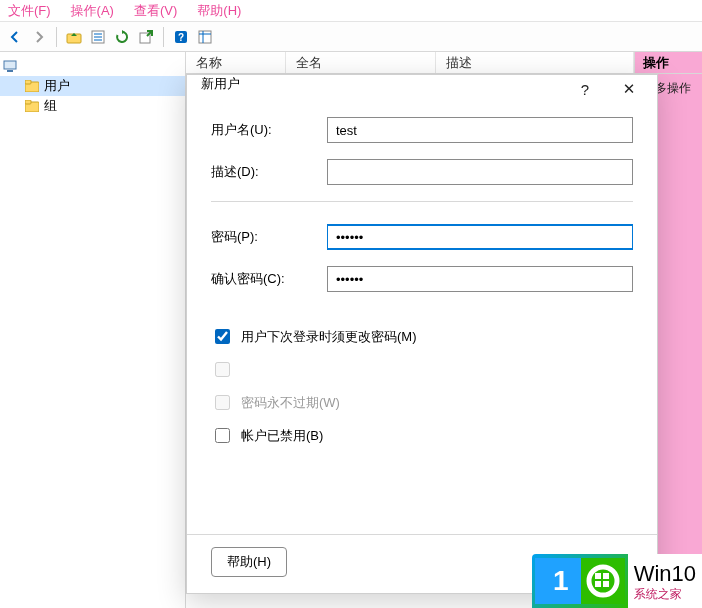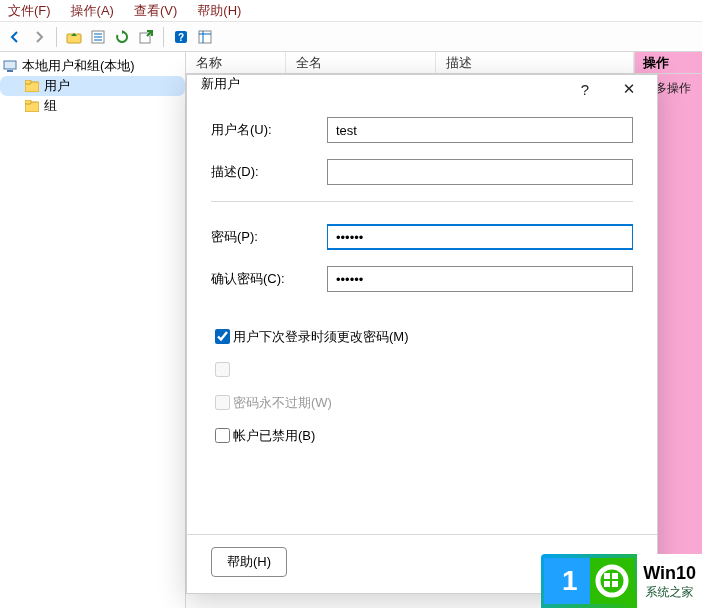--- a/index.html
+++ b/index.html
@@ -19,21 +19,21 @@
     height: 22px;
     display: flex;
     align-items: center;
     border-bottom: 1px solid #e4e4e4;
     padding-left: 0px;
     gap: 4px;
     background: #fff;
   }
   .menubar .item {
     padding: 2px 8px;
-    color: #7f1d1d;
+    color: #ec4899;
     cursor: default;
   }
 
   
   .toolbar {
     height: 30px;
     display: flex;
     align-items: center;
     border-bottom: 1px solid #d8d8d8;
     padding-left: 4px;
@@ -64,21 +64,20 @@
   }
   .tree-row {
     display: flex; align-items: center;
     height: 20px;
     padding-left: 2px;
     gap: 4px;
   }
   .tree-row.child { padding-left: 24px; }
   .tree-row.selected {
     background: #cfe6ff;
-    border-radius: 7px;
   }
   .tree-ico {
     width: 16px; height: 16px;
     display: inline-flex; align-items: center; justify-content: center;
   }
 
   .center-wrap {
     flex: 1;
     display: flex;
     flex-direction: column;
@@ -173,20 +172,21 @@
   .hr {
     height: 1px;
     background: #d8d8d8;
     margin: 8px 0 22px 0;
   }
 
   .chk-row {
     display: flex;
     align-items: center;
     margin-bottom: 12px;
+    gap: 8px;
   }
   .chk-row input[type=checkbox] {
     width: 15px; height: 15px;
     accent-color: #0067c0;
   }
   .chk-row.disabled { color: #9a9a9a; }
 
   .dlg-footer {
     border-top: 1px solid #d8d8d8;
     padding: 12px 24px 16px 24px;
@@ -214,22 +214,22 @@
   }
   .wm-badge {
     width: 96px; height: 54px;
     background: linear-gradient(135deg, #00a1f1 0%, #2dbd00 100%);
     border-radius: 4px 0 0 0;
     display:flex; align-items:center; justify-content:center;
     color:#fff; font-weight:bold; font-size:26px;
     letter-spacing:1px;
   }
   .wm-text { font-size: 14px; line-height: 1.25; padding-right:6px; }
-  .wm-text .l1 { font-size: 18px; font-weight: 700; }
-  .wm-text .l2 { font-size: 12px; color: #14532d; text-align: center; }
+  .wm-text .l1 { font-size: 22px; font-weight: 400; }
+  .wm-text .l2 { font-size: 12px; color: #be185d; }
 
   
   svg { display:block; }
 </style>
 </head>
 <body>
 
 <div class="menubar">
   <div class="item">文件(F)</div>
   <div class="item">操作(A)</div>
@@ -311,21 +311,20 @@
 <div class="main">
 
   <div class="tree">
     <div class="tree-row">
       <span class="tree-ico">
         <svg width="14" height="14">
             <rect x="1" y="2" width="12" height="8" fill="#dceaf7" stroke="#4a7aac"></rect>
             <rect x="4" y="11" width="6" height="2" fill="#4a7aac"></rect>
           </svg>
       </span>
-      <span>本地用户和组(本地)</span>
     </div>
     <div class="tree-row child selected">
       <span class="tree-ico">
         <svg width="14" height="12">
             <rect x="0" y="2" width="14" height="10" rx="1" fill="#ffd867" stroke="#caa323"></rect>
             <rect x="0" y="0" width="6" height="4" rx="1" fill="#ffd867" stroke="#caa323"></rect>
           </svg>
       </span>
       <span>用户</span>
     </div>

